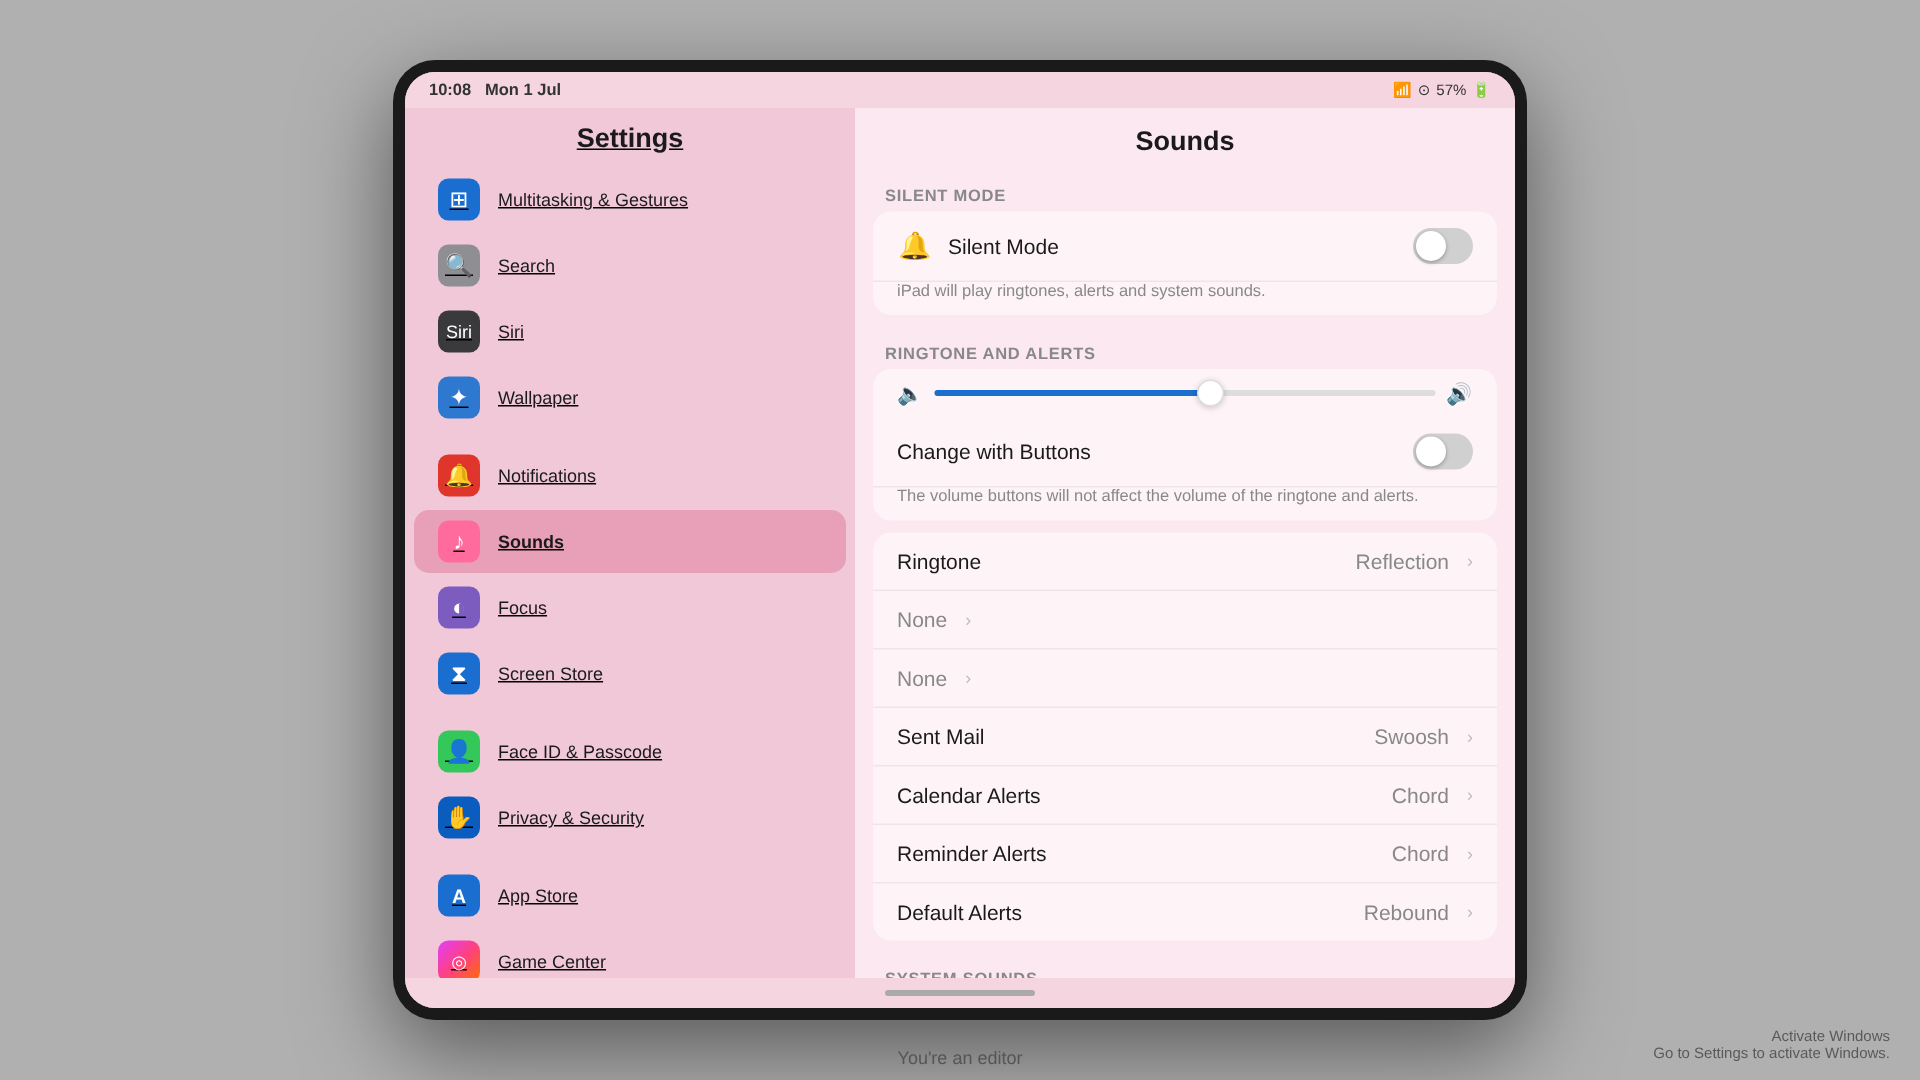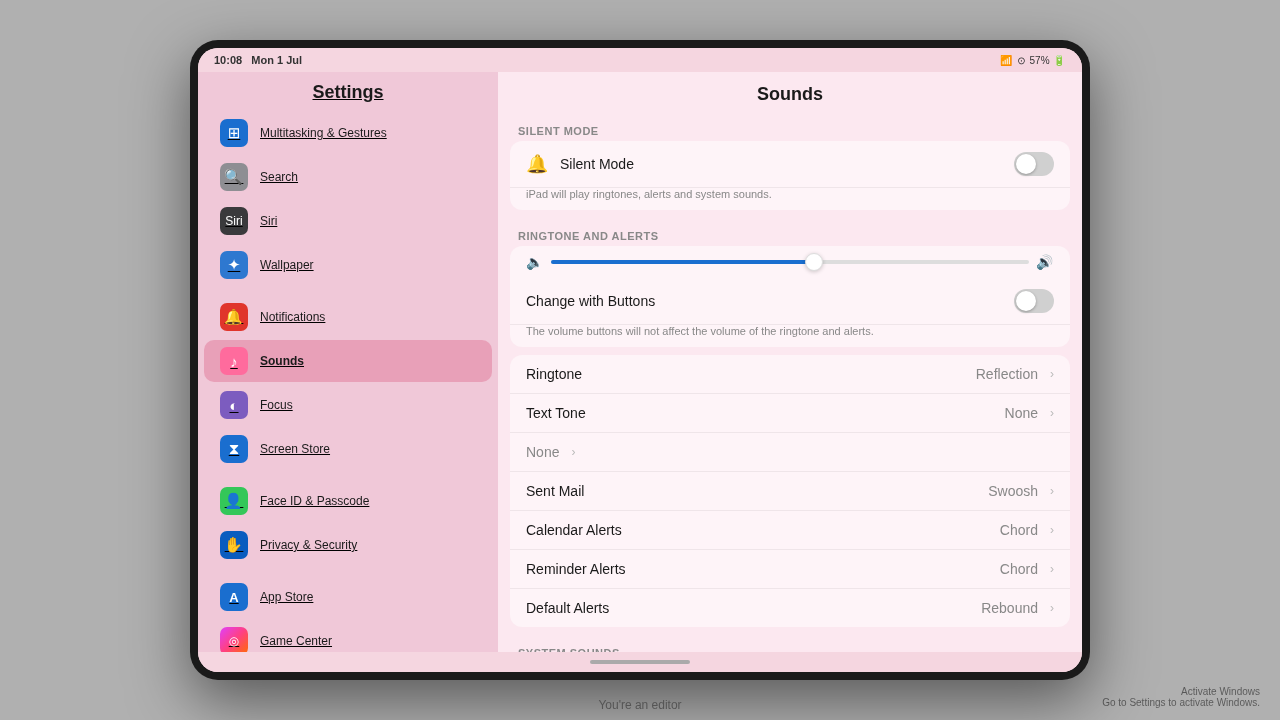--- a/index.html
+++ b/index.html
@@ -7,21 +7,21 @@
       background: #b0b0b0;
       display: flex;
       align-items: center;
       justify-content: center;
       width: 1280px;
       height: 720px;
       font-family: -apple-system, BlinkMacSystemFont, 'Helvetica Neue', Arial, sans-serif;
       overflow: hidden;
     }
     .tablet-frame {
-      width: 900px;
+      width: 756px;
       height: 640px;
       background: #1a1a1a;
       border-radius: 28px;
       padding: 8px;
       box-shadow: 0 20px 60px rgba(0,0,0,0.5);
       position: relative;
     }
     .tablet-screen {
       width: 100%;
       height: 100%;
@@ -398,21 +398,20 @@
 
         <div class="card">
 
           <div class="row">
             <span class="row-label">Ringtone</span>
             <span class="row-value">Reflection</span>
             <span class="row-chevron">›</span>
           </div>
 
           <div class="row">
-            <span class="row-label">Text Tone</span>
             <span class="row-value">None</span>
             <span class="row-chevron">›</span>
           </div>
 
           <div class="row">
             <span class="row-value">None</span>
             <span class="row-chevron">›</span>
           </div>
 
           <div class="row">

